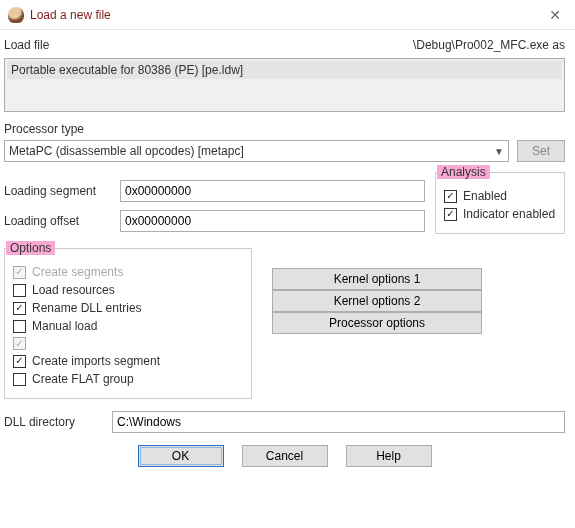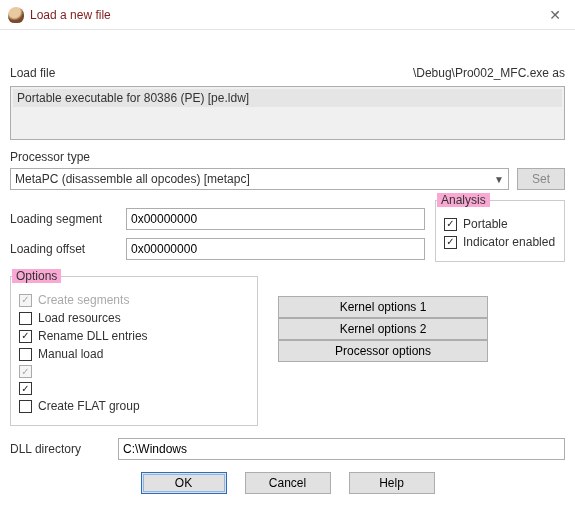--- a/index.html
+++ b/index.html
@@ -1,21 +1,21 @@
 <!DOCTYPE html>
 <html><head>
 <meta charset="utf-8">
 <style>
 * { box-sizing: border-box; margin: 0; padding: 0; }
 body { font-family: "Microsoft YaHei", Tahoma, sans-serif; font-size: 12px; color: #333; background: #fff; width: 575px; height: 528px; overflow: hidden; }
 .titlebar { height: 30px; display: flex; align-items: center; padding: 0 8px; border-bottom: 1px solid #e5e5e5; }
 .titlebar .icon { width: 16px; height: 16px; margin-right: 6px; background: radial-gradient(circle at 40% 30%, #e8c9a0 40%, #7a4a2a 60%); border-radius: 50% 50% 40% 40%; }
 .titlebar .title { color: #7f1d1d; flex: 1; font-size: 12px; }
 .titlebar .close { color: #666; font-size: 14px; padding: 0 6px; cursor: pointer; }
-.content { padding: 4px 10px 8px 10px; margin-top: 28px; }
+.content { padding: 4px 10px 8px 4px; }
 .path-row { display: flex; align-items: center; margin: 4px 0 6px 0; }
 .path-left { flex: 0 0 70px; }
 .path-right { margin-left: auto; color: #333; }
 .listbox { width: 100%; height: 54px; border: 1px solid #adadad; background: #f0f0f0; padding: 2px; }
 .listbox .item { background: #e5e5e5; padding: 2px 4px; }
 .section-title { margin-top: 10px; margin-bottom: 4px; }
 .proc-row { display: flex; gap: 8px; align-items: center; }
 .combo { flex: 1; height: 22px; border: 1px solid #adadad; background: #fff; display: flex; align-items: center; padding: 0 4px; position: relative; }
 .combo .arrow { margin-left: auto; font-size: 10px; color: #555; }
 .btn { height: 22px; background: #e1e1e1; border: 1px solid #adadad; padding: 0 14px; cursor: pointer; font-family: inherit; font-size: 12px; }
@@ -81,21 +81,21 @@
       <div class="field-row">
         <span class="field-label">Loading offset</span>
         <input class="field-input" value="0x00000000" style="">
       </div>
     </div>
     <div class="mid-right">
       <div class="fieldset">
         <span class="legend">Analysis</span>
         <div class="chk-row">
           <span class="chk checked"></span>
-          <span class="chk-label">Portable</span>
+          <span class="chk-label">Enabled</span>
         </div>
         <div class="chk-row">
           <span class="chk checked"></span>
           <span class="chk-label">Indicator enabled</span>
         </div>
       </div>
     </div>
   </div>
 
   <div class="lower">
@@ -116,20 +116,21 @@
         </div>
         <div class="chk-row">
           <span class="chk"></span>
           <span class="chk-label">Manual load</span>
         </div>
         <div class="chk-row">
           <span class="chk checked disabled"></span>
         </div>
         <div class="chk-row">
           <span class="chk checked"></span>
+          <span class="chk-label">Create imports segment</span>
         </div>
         <div class="chk-row">
           <span class="chk"></span>
           <span class="chk-label">Create FLAT group</span>
         </div>
       </div>
     </div>
     <div class="btn-col">
       <button class="btn btn-wide">Kernel options 1</button>
       <button class="btn btn-wide">Kernel options 2</button>

